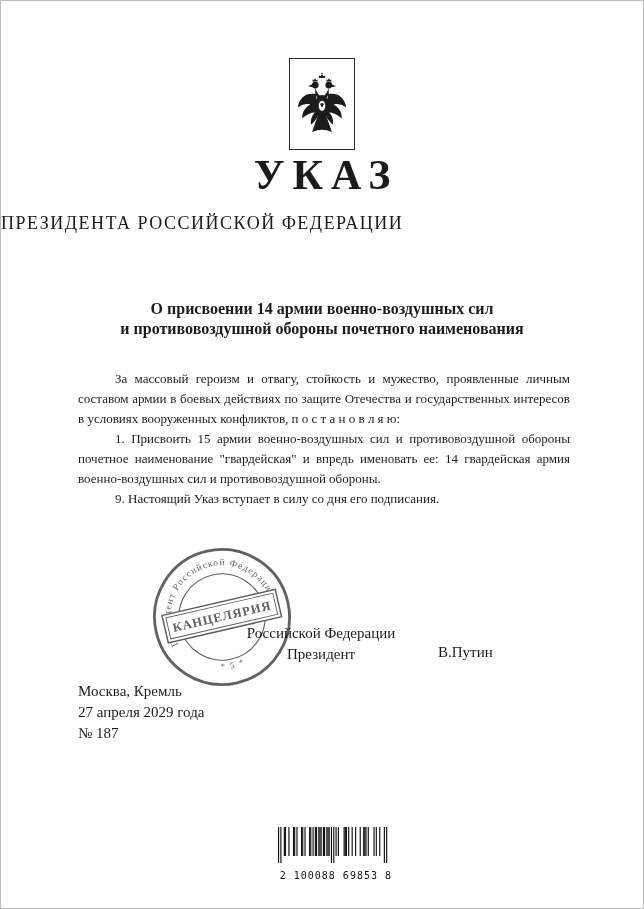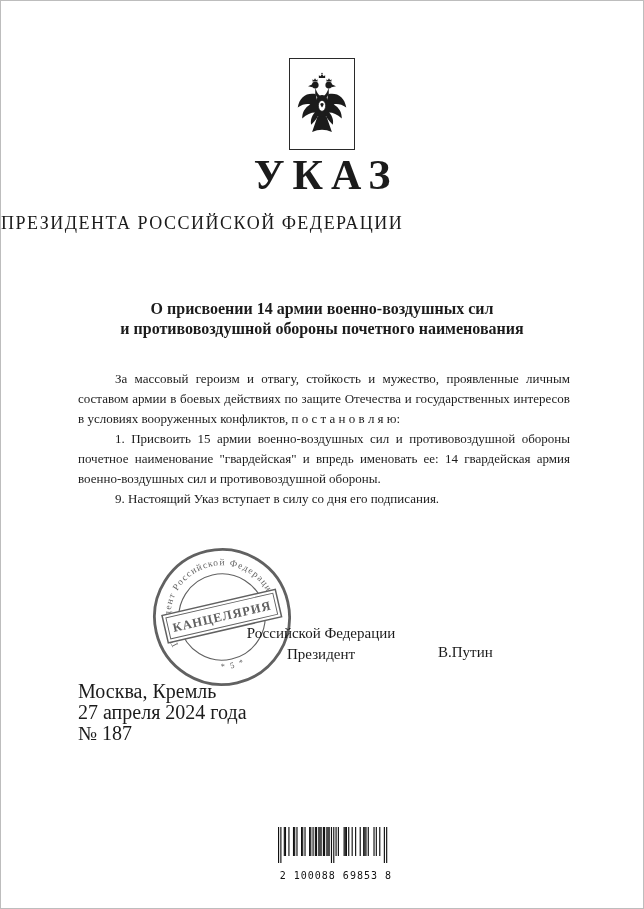--- a/index.html
+++ b/index.html
@@ -26,21 +26,21 @@
     text-align:center;font-weight:700;font-size:16px;line-height:20px;margin-top:22px;
   }
   .body-text{
     position:absolute;top:344px;left:77px;width:492px;
     font-size:13px;line-height:20px;text-align:justify;margin-top:24px;
   }
   .body-text p{margin:0;text-indent:37px;}
   .signature{position:absolute;top:622px;left:77px;width:492px;height:50px;font-size:15px;}
   .sig-role{position:absolute;left:138px;top:0;width:210px;text-align:center;line-height:21px;}
   .sig-name{position:absolute;left:360px;top:21px;}
-  .footer{position:absolute;top:680px;left:77px;font-size:20px;line-height:21px;}
+  .footer{position:absolute;top:680px;left:77px;font-size:15px;line-height:21px;}
   .stamp{
     position:absolute;left:146px;top:541px;width:150px;height:150px;
     transform:rotate(-13deg);opacity:.86;mix-blend-mode:multiply;pointer-events:none;
   }
   .stamp circle{fill:none;stroke:#474747;}
   .stamp .ring-outer{stroke-width:3;}
   .stamp .ring-inner{stroke-width:1.2;}
   .stamp text{fill:#474747;font-family:"Liberation Serif",serif;}
   .stamp .ring-text{font-size:10px;letter-spacing:1.2px;}
   .stamp .bottom-text{font-size:9px;letter-spacing:2px;}
@@ -120,21 +120,21 @@
         <textPath href="#stampBottomPath" startOffset="50%">* 5 *</textPath>
       </text>
       <rect class="banner-outer" x="18" y="64" width="124" height="30"></rect>
       <rect class="banner-inner" x="21.5" y="67.5" width="117" height="23"></rect>
       <text class="center-text" x="80" y="84" text-anchor="middle">КАНЦЕЛЯРИЯ</text>
     </svg>
   </div>
 
   <div class="footer">
     <div>Москва, Кремль</div>
-    <div>27 апреля 2024 года</div>
+    <div>27 апреля 2029 года</div>
     <div>№ 187</div>
   </div>
 
   <div class="barcode">
     <svg id="barcode-bars" width="116" height="38">
         <rect x="2.00" y="0" width="1.15" height="36"></rect>
         <rect x="4.30" y="0" width="1.15" height="36"></rect>
         <rect x="7.75" y="0" width="1.15" height="29"></rect>
         <rect x="8.90" y="0" width="1.15" height="29"></rect>
         <rect x="12.35" y="0" width="1.15" height="29"></rect>

